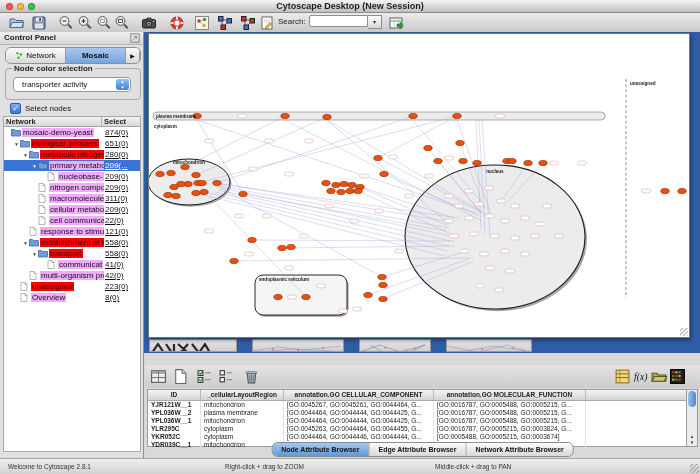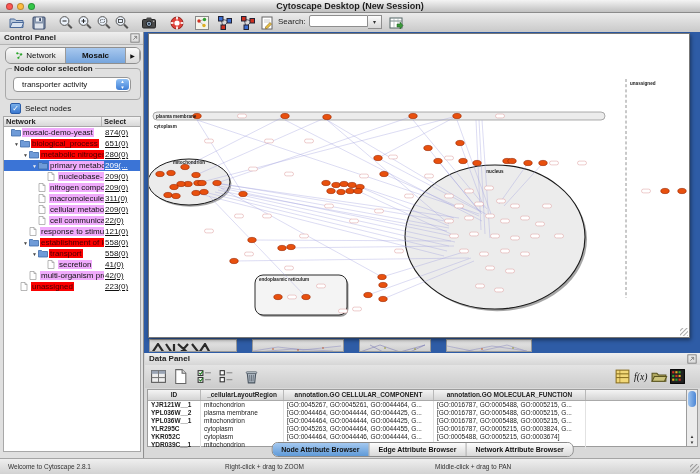--- a/index.html
+++ b/index.html
@@ -391,21 +391,21 @@
         <span class="tcount">558(0)</span>
       </div>
       <div class="trow">
         <span class="twisty" style="margin-left: 36px;"></span>
         <span class="ticon">
           <svg width="8" height="9" viewBox="0 0 8 9">
             <path d="M1 0.5h4L7 2.5v6H1z" fill="#fff" stroke="#999" stroke-width="0.7"></path>
             <path d="M5 0.5v2h2" fill="none" stroke="#999" stroke-width="0.7"></path>
           </svg>
         </span>
-        <span class="lblwrap"><span class="tlabel green">secretion</span></span>
+        <span class="lblwrap"><span class="tlabel green">communicat</span></span>
         <span class="tcount">41(0)</span>
       </div>
       <div class="trow">
         <span class="twisty" style="margin-left: 18px;"></span>
         <span class="ticon">
           <svg width="8" height="9" viewBox="0 0 8 9">
             <path d="M1 0.5h4L7 2.5v6H1z" fill="#fff" stroke="#999" stroke-width="0.7"></path>
             <path d="M5 0.5v2h2" fill="none" stroke="#999" stroke-width="0.7"></path>
           </svg>
         </span>
@@ -415,20 +415,31 @@
       <div class="trow">
         <span class="twisty" style="margin-left: 9px;"></span>
         <span class="ticon">
           <svg width="8" height="9" viewBox="0 0 8 9">
             <path d="M1 0.5h4L7 2.5v6H1z" fill="#fff" stroke="#999" stroke-width="0.7"></path>
             <path d="M5 0.5v2h2" fill="none" stroke="#999" stroke-width="0.7"></path>
           </svg>
         </span>
         <span class="lblwrap"><span class="tlabel red">unassigned</span></span>
         <span class="tcount">223(0)</span>
+      </div>
+      <div class="trow">
+        <span class="twisty" style="margin-left: 9px;"></span>
+        <span class="ticon">
+          <svg width="8" height="9" viewBox="0 0 8 9">
+            <path d="M1 0.5h4L7 2.5v6H1z" fill="#fff" stroke="#999" stroke-width="0.7"></path>
+            <path d="M5 0.5v2h2" fill="none" stroke="#999" stroke-width="0.7"></path>
+          </svg>
+        </span>
+        <span class="lblwrap"><span class="tlabel green">Overview</span></span>
+        <span class="tcount">8(0)</span>
       </div>
     </div>
 </div>
 
 <div class="mdi">
 
   <div class="frag" style="left:5px;width:88px;">
     <svg width="86" height="11" viewBox="0 0 86 11">
       <path d="M2 10L8 1L14 10M16 1l6 9M24 1v9M28 1l10 9M38 1l-8 9M42 1l7 9l6-9l5 9" stroke="#2a2a2a" stroke-width="2.2" fill="none"></path>
     </svg>
@@ -622,27 +633,20 @@
         <text x="40" y="118" font-size="4.6" font-weight="bold" fill="#1a1a1a" text-anchor="middle" font-family="Liberation Sans, sans-serif">mitochondrion</text>
         <text x="346" y="127" font-size="4.6" font-weight="bold" fill="#1a1a1a" text-anchor="middle" font-family="Liberation Sans, sans-serif">nucleus</text>
         <text x="110" y="235" font-size="4.6" font-weight="bold" fill="#1a1a1a" text-anchor="start" font-family="Liberation Sans, sans-serif">endoplasmic reticulum</text>
         <text x="481" y="39" font-size="4.6" font-weight="bold" fill="#1a1a1a" text-anchor="start" font-family="Liberation Sans, sans-serif">unassigned</text>
       </svg>
     <div class="grip"></div>
   </div>
 </div>
 
 <div class="data-panel">
-  <div class="panel-head">
-    <div class="pt">Data Panel</div>
-    <svg class="float-ic" viewBox="0 0 12 12">
-      <rect x="1" y="1" width="10" height="10" fill="none" stroke="#777"></rect>
-      <path d="M4 8L8 4M8 4H5M8 4v3" stroke="#777" fill="none"></path>
-    </svg>
-  </div>
   <div class="dp-toolbar" id="dp-toolbar">
       <div class="dbtn" style="left: 4px;"><svg viewBox="0 0 16 16">
           <rect x="1.5" y="2.5" width="13" height="11" fill="#eee" stroke="#555"></rect>
           <rect x="1.5" y="2.5" width="13" height="3" fill="#9aa4b4"></rect>
           <line x1="1.5" y1="9" x2="14.5" y2="9" stroke="#777"></line>
           <line x1="8" y1="2.5" x2="8" y2="13.5" stroke="#777"></line>
         </svg></div>
       <div class="dbtn" style="left: 26px;"><svg viewBox="0 0 16 16">
           <path d="M3.5 1.5h6l3.5 3.5v9.5h-9.5z" fill="#fff" stroke="#666"></path>
           <path d="M9.5 1.5V5H13" fill="#ddd" stroke="#666"></path>

